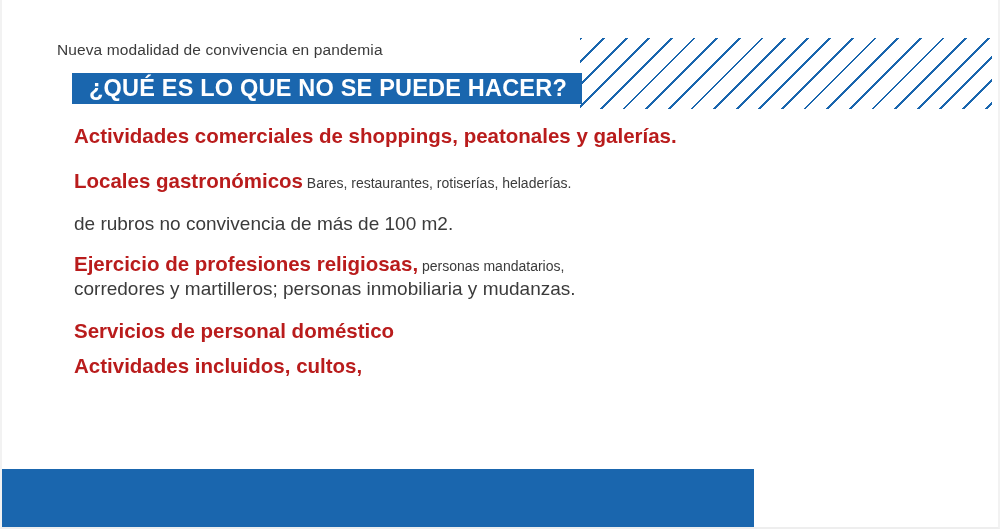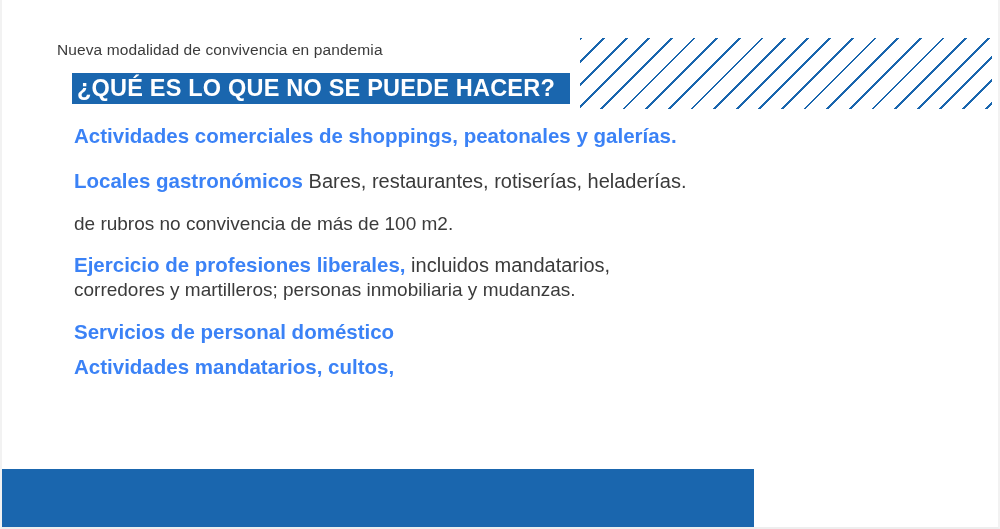--- a/index.html
+++ b/index.html
@@ -51,20 +51,21 @@
   }
   #title-bar {
     position: absolute;
     left: 70px;
     top: 73px;
     width: 498px;
     height: 31px;
     background: #1a66ae;
     display: flex;
     align-items: center;
+    padding-left: 12px;
   }
   #title-text {
     color: #ffffff;
     font-size: 23.5px;
     font-weight: bold;
     letter-spacing: 0.2px;
     padding-left: 5px;
     white-space: nowrap;
   }
 
@@ -80,28 +81,28 @@
   }
   .entry:last-child { margin-bottom: 0; }
 
   .line {
     margin: 0;
     padding: 0;
     line-height: 1.26;
     white-space: nowrap;
   }
   .lead {
-    color: #3b82f6;
+    color: #b91c1c;
     font-weight: bold;
     font-size: 20.5px;
   }
   .trail {
     color: #3b3b3b;
     font-weight: 400;
-    font-size: 20px;
+    font-size: 14px;
   }
   .sub {
     color: #3b3b3b;
     font-weight: 400;
     font-size: 19px;
     line-height: 1.28;
   }
 
   
   .entry.e1 { margin-bottom: 19px; }
@@ -146,34 +147,34 @@
         <span class="lead">Locales gastronómicos</span><span class="trail"> Bares, restaurantes, rotiserías, heladerías.</span>
       </p>
     </div>
 
     <div class="entry e3">
       <p class="line sub">de rubros no convivencia de más de 100 m2.</p>
     </div>
 
     <div class="entry e4">
       <p class="line">
-        <span class="lead">Ejercicio de profesiones liberales,</span><span class="trail"> incluidos mandatarios,</span>
+        <span class="lead">Ejercicio de profesiones religiosas,</span><span class="trail"> personas mandatarios,</span>
       </p>
       <p class="line sub">corredores y martilleros; personas inmobiliaria y mudanzas.</p>
     </div>
 
     <div class="entry e5">
       <p class="line">
         <span class="lead">Servicios de personal doméstico</span><span class="trail"></span>
       </p>
     </div>
 
     <div class="entry e6">
       <p class="line">
-        <span class="lead">Actividades mandatarios, cultos,</span><span class="trail"></span>
+        <span class="lead">Actividades incluidos, cultos,</span><span class="trail"></span>
       </p>
     </div>
 
   </div>
 
   <div id="bottom-bar"></div>
 
 </div>
 
 </body></html>

